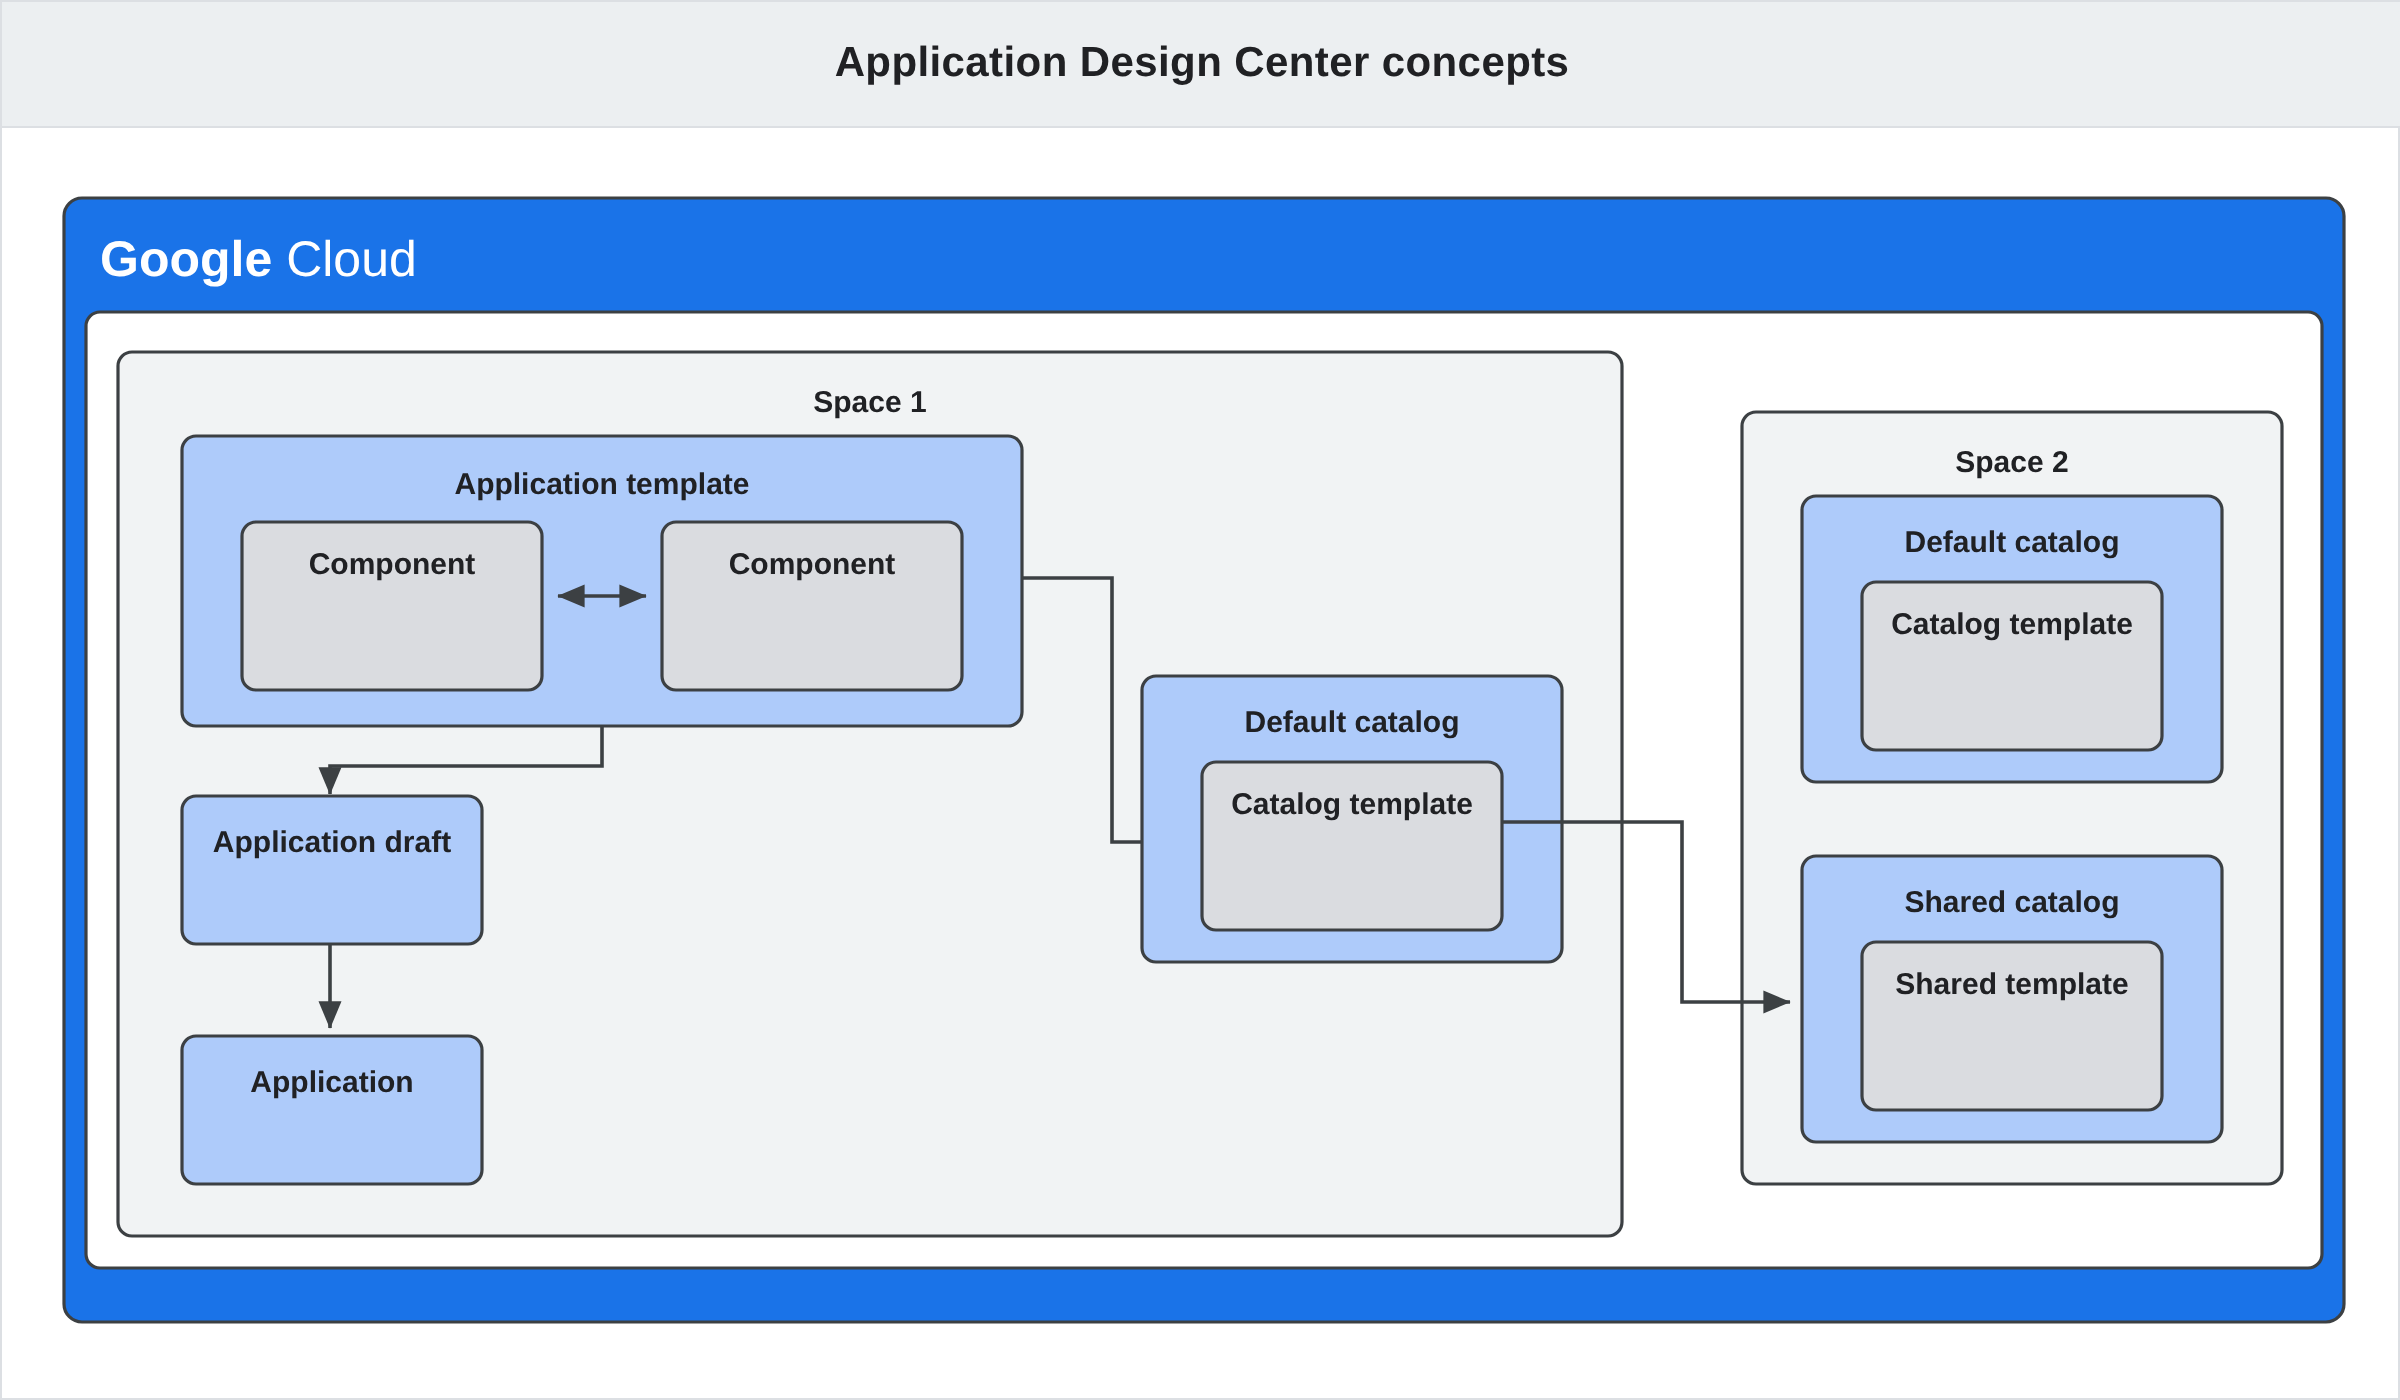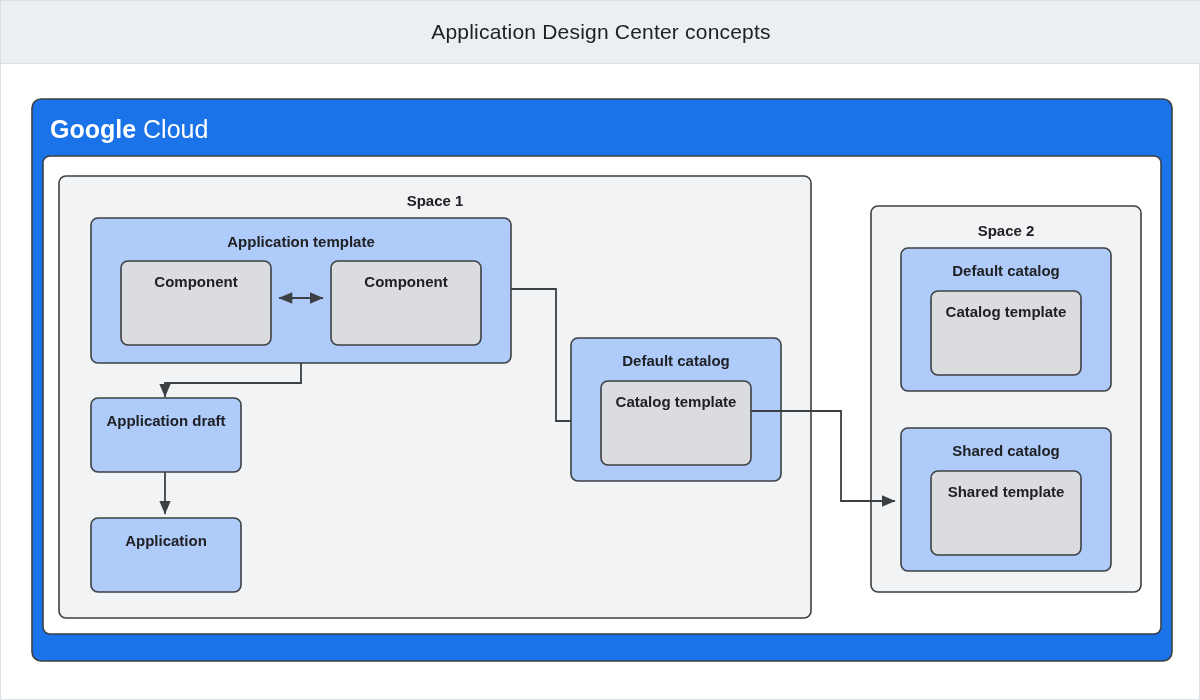--- a/index.html
+++ b/index.html
@@ -30,21 +30,21 @@
     height: 63px;
     background: #eceff1;
     border-bottom: 1px solid #dcdfe3;
     box-sizing: border-box;
     display: flex;
     align-items: center;
     justify-content: center;
   }
   #title-text {
     font-size: 21px;
-    font-weight: normal;
+    font-weight: bold;
     color: #202124;
     letter-spacing: 0.2px;
   }
   
   #diagram-canvas {
     position: absolute;
     left: 0;
     top: 63px;
     width: 1020px;
     height: 636px;

